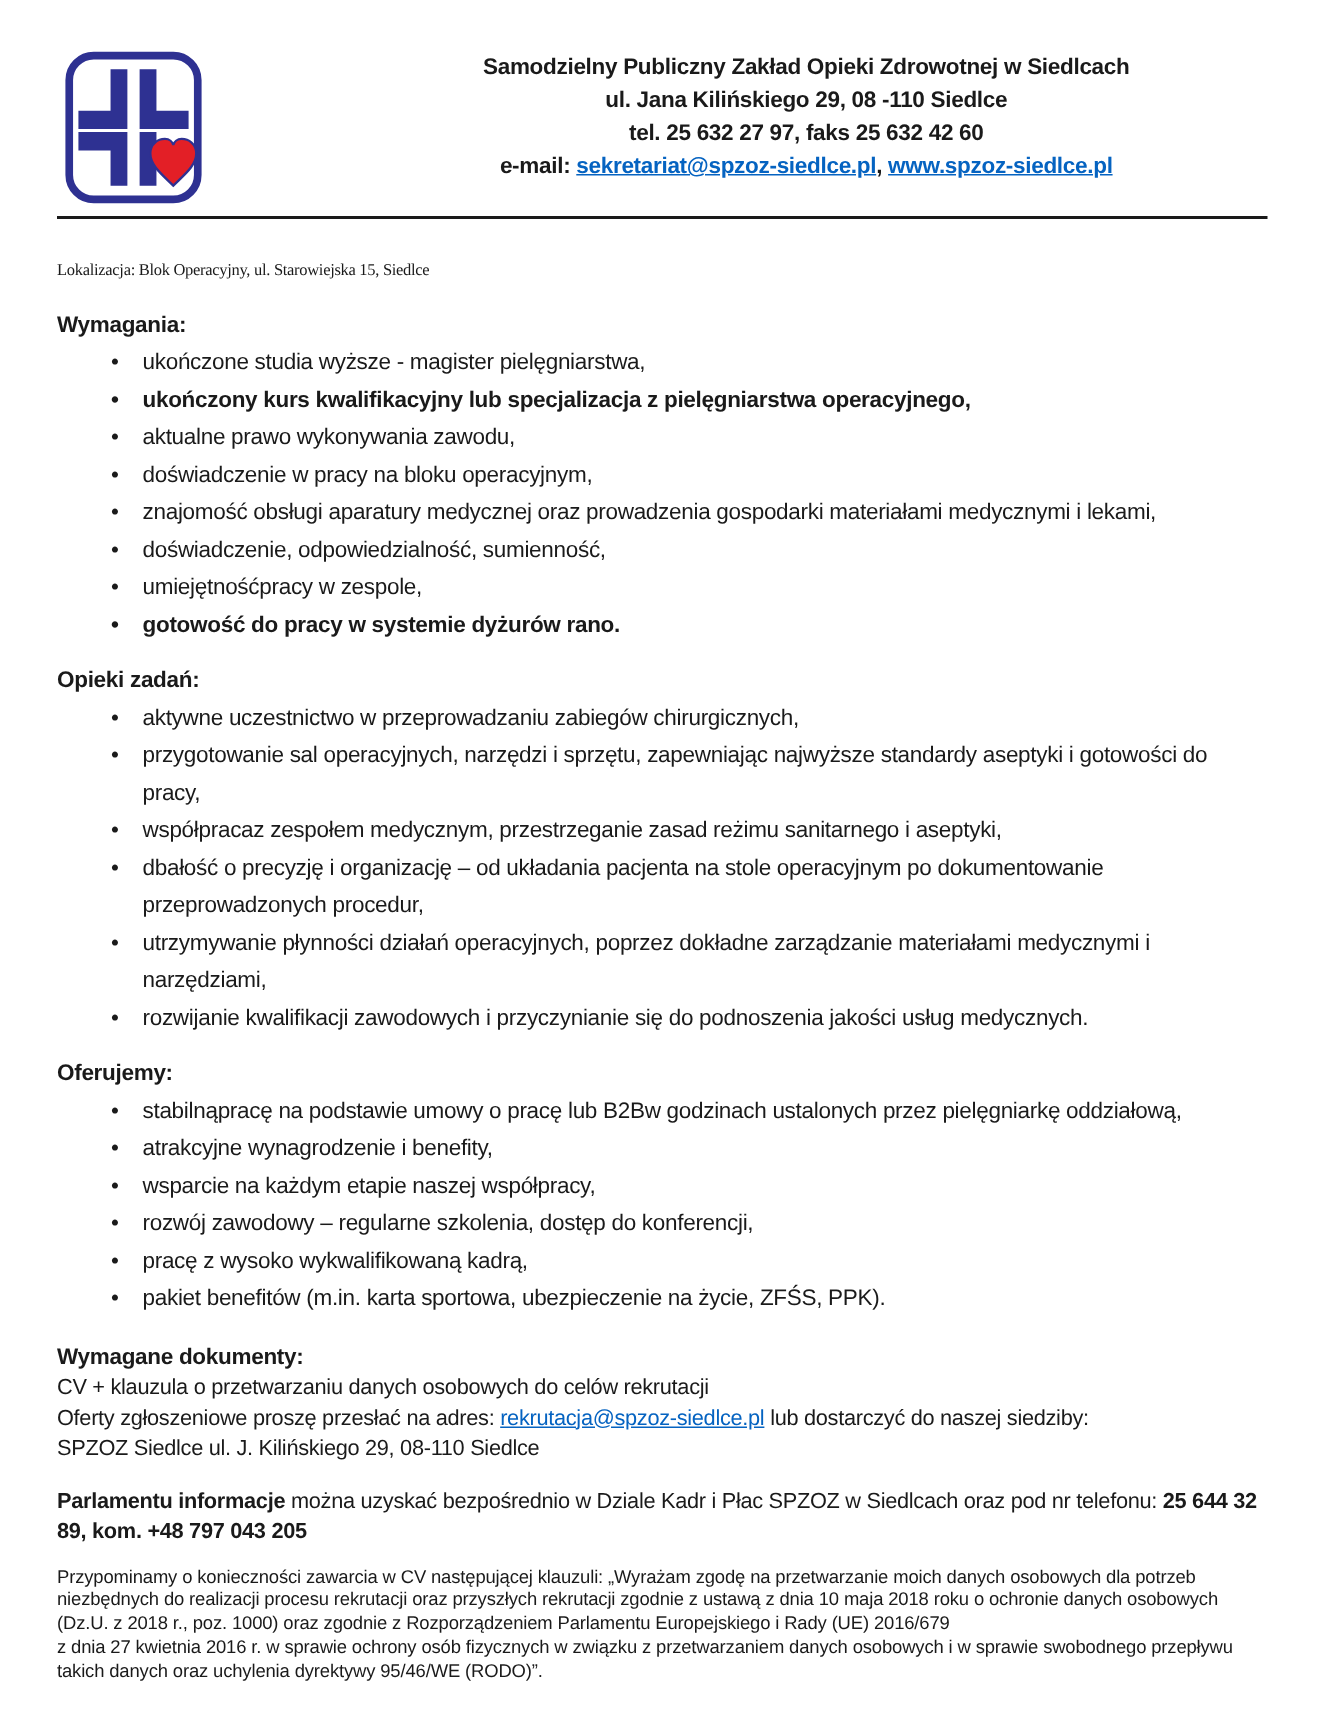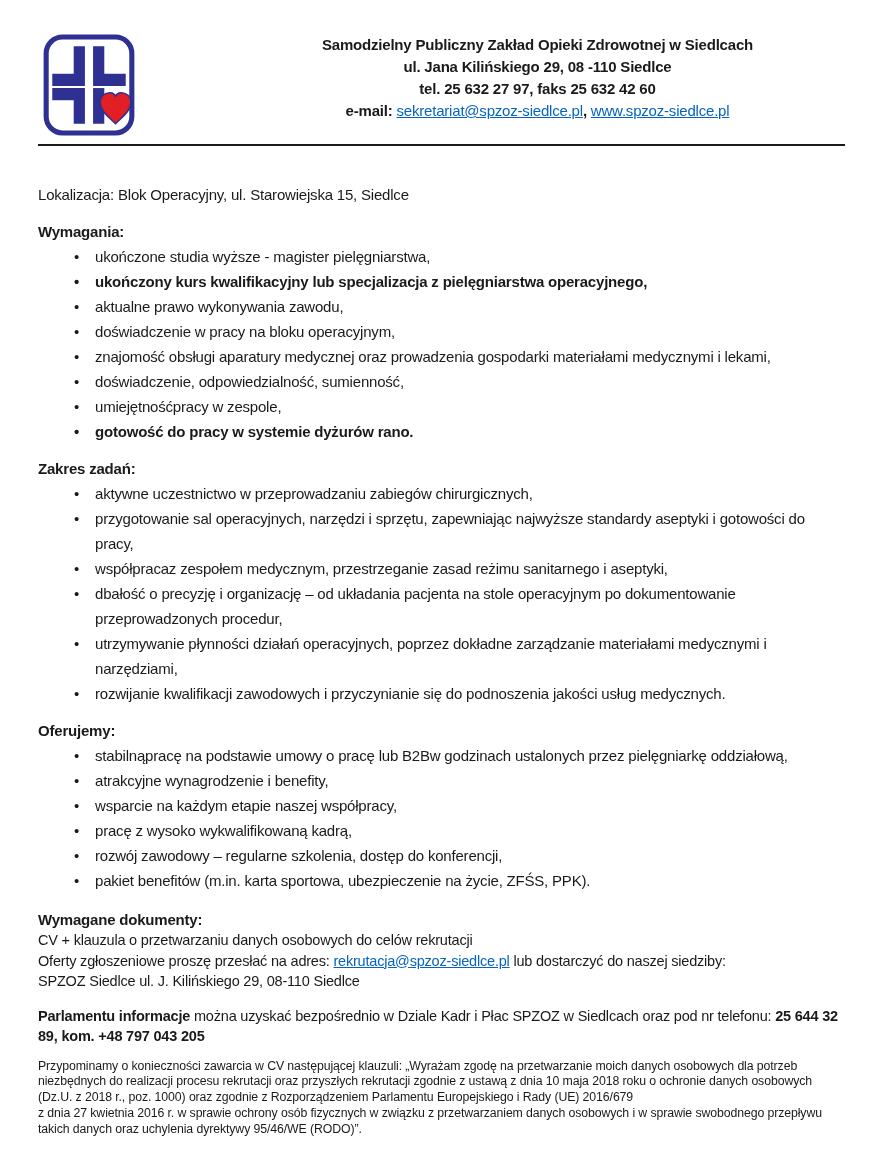--- a/index.html
+++ b/index.html
@@ -17,32 +17,32 @@
     color:var(--text-black);
     letter-spacing:-0.2px;
   }
   .page{width:883px;height:893px;position:relative;padding:0 38px;}
 
   
   .header{display:flex;align-items:flex-start;padding-top:34px;}
   .logo-box{width:102px;height:102px;flex:0 0 102px;}
   .logo-box svg{display:block;width:100%;height:100%;}
   .header-text{flex:1;text-align:center;padding-left:90px;font-weight:bold;font-size:15px;line-height:22px;}
-  .header-text a{color:var(--link-blue);text-decoration:underline;font-weight:normal;}
+  .header-text a{color:var(--link-blue);text-decoration:underline;font-weight:bold;}
 
   .divider{border:none;border-top:2px solid #1a1a1a;margin-top:8px;}
 
   
   .job-title{
     color:var(--accent-orange);
     font-size:44px;line-height:48px;font-weight:bold;
     margin:6px 0 0 52px;letter-spacing:-1px;
   }
 
-  .location{margin-top:39px;font-size:15px;line-height:20px;}
+  .location{margin-top:24px;font-size:11px;line-height:20px;font-family:Liberation Serif, serif;}
 
   
   h2.section-heading{font-size:15px;line-height:20px;font-weight:bold;margin-top:15px;}
   .sec-docs h2.section-heading, .sec-req h2.section-heading{margin-top:17px;}
 
   ul.bullets{list-style:none;margin-top:2px;padding-left:57px;}
   ul.bullets li{position:relative;font-size:15px;line-height:25px;padding-right:2px;}
   ul.bullets li::before{
     content:"\2022";position:absolute;left:-21px;top:0;
     font-size:15px;line-height:25px;
@@ -104,21 +104,21 @@
 
         <li><span>doświadczenie, odpowiedzialność, sumienność,</span></li>
 
         <li><span>umiejętnośćpracy w zespole,</span></li>
 
         <li class="bold"><span>gotowość do pracy w systemie dyżurów rano.</span></li>
       </ul>
   </section>
 
   <section>
-    <h2 class="section-heading">Zakres zadań:</h2>
+    <h2 class="section-heading">Opieki zadań:</h2>
     <ul class="bullets">
 
         <li><span>aktywne uczestnictwo w przeprowadzaniu zabiegów chirurgicznych,</span></li>
 
         <li><span>przygotowanie sal operacyjnych, narzędzi i sprzętu, zapewniając najwyższe standardy aseptyki i gotowości do pracy,</span></li>
 
         <li><span>współpracaz zespołem medycznym,  przestrzeganie zasad reżimu sanitarnego i aseptyki,</span></li>
 
         <li><span>dbałość o precyzję i organizację – od układania pacjenta na stole operacyjnym po dokumentowanie przeprowadzonych procedur,</span></li>
 
@@ -131,23 +131,23 @@
   <section>
     <h2 class="section-heading">Oferujemy:</h2>
     <ul class="bullets">
 
         <li><span>stabilnąpracę na podstawie umowy o pracę lub B2Bw godzinach ustalonych przez pielęgniarkę oddziałową,</span></li>
 
         <li><span>atrakcyjne wynagrodzenie i benefity,</span></li>
 
         <li><span>wsparcie na każdym etapie naszej współpracy,</span></li>
 
+        <li><span>rozwój zawodowy – regularne szkolenia, dostęp do konferencji,</span></li>
+
         <li><span>pracę z wysoko wykwalifikowaną kadrą,</span></li>
-
-        <li><span>rozwój zawodowy – regularne szkolenia, dostęp do konferencji,</span></li>
 
         <li><span>pakiet benefitów (m.in. karta sportowa, ubezpieczenie na życie, ZFŚS, PPK).</span></li>
       </ul>
   </section>
 
   <section class="sec-docs">
     <h2 class="section-heading">Wymagane dokumenty:</h2>
     <p class="doc-line">CV + klauzula o przetwarzaniu danych osobowych do celów rekrutacji</p>
     <p class="doc-line"><span>Oferty zgłoszeniowe proszę przesłać na adres: </span><a>rekrutacja@spzoz-siedlce.pl</a><span> lub dostarczyć do naszej siedziby:</span></p>
     <p class="doc-line">SPZOZ Siedlce ul. J. Kilińskiego 29, 08-110  Siedlce</p>

